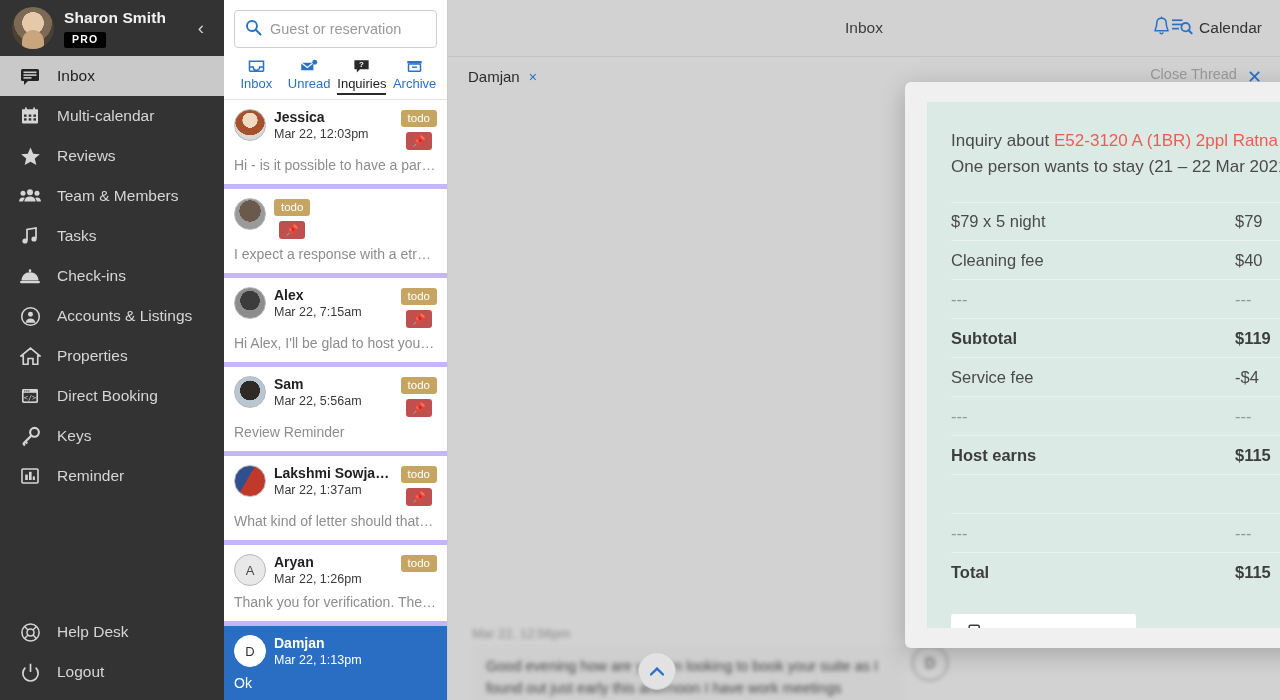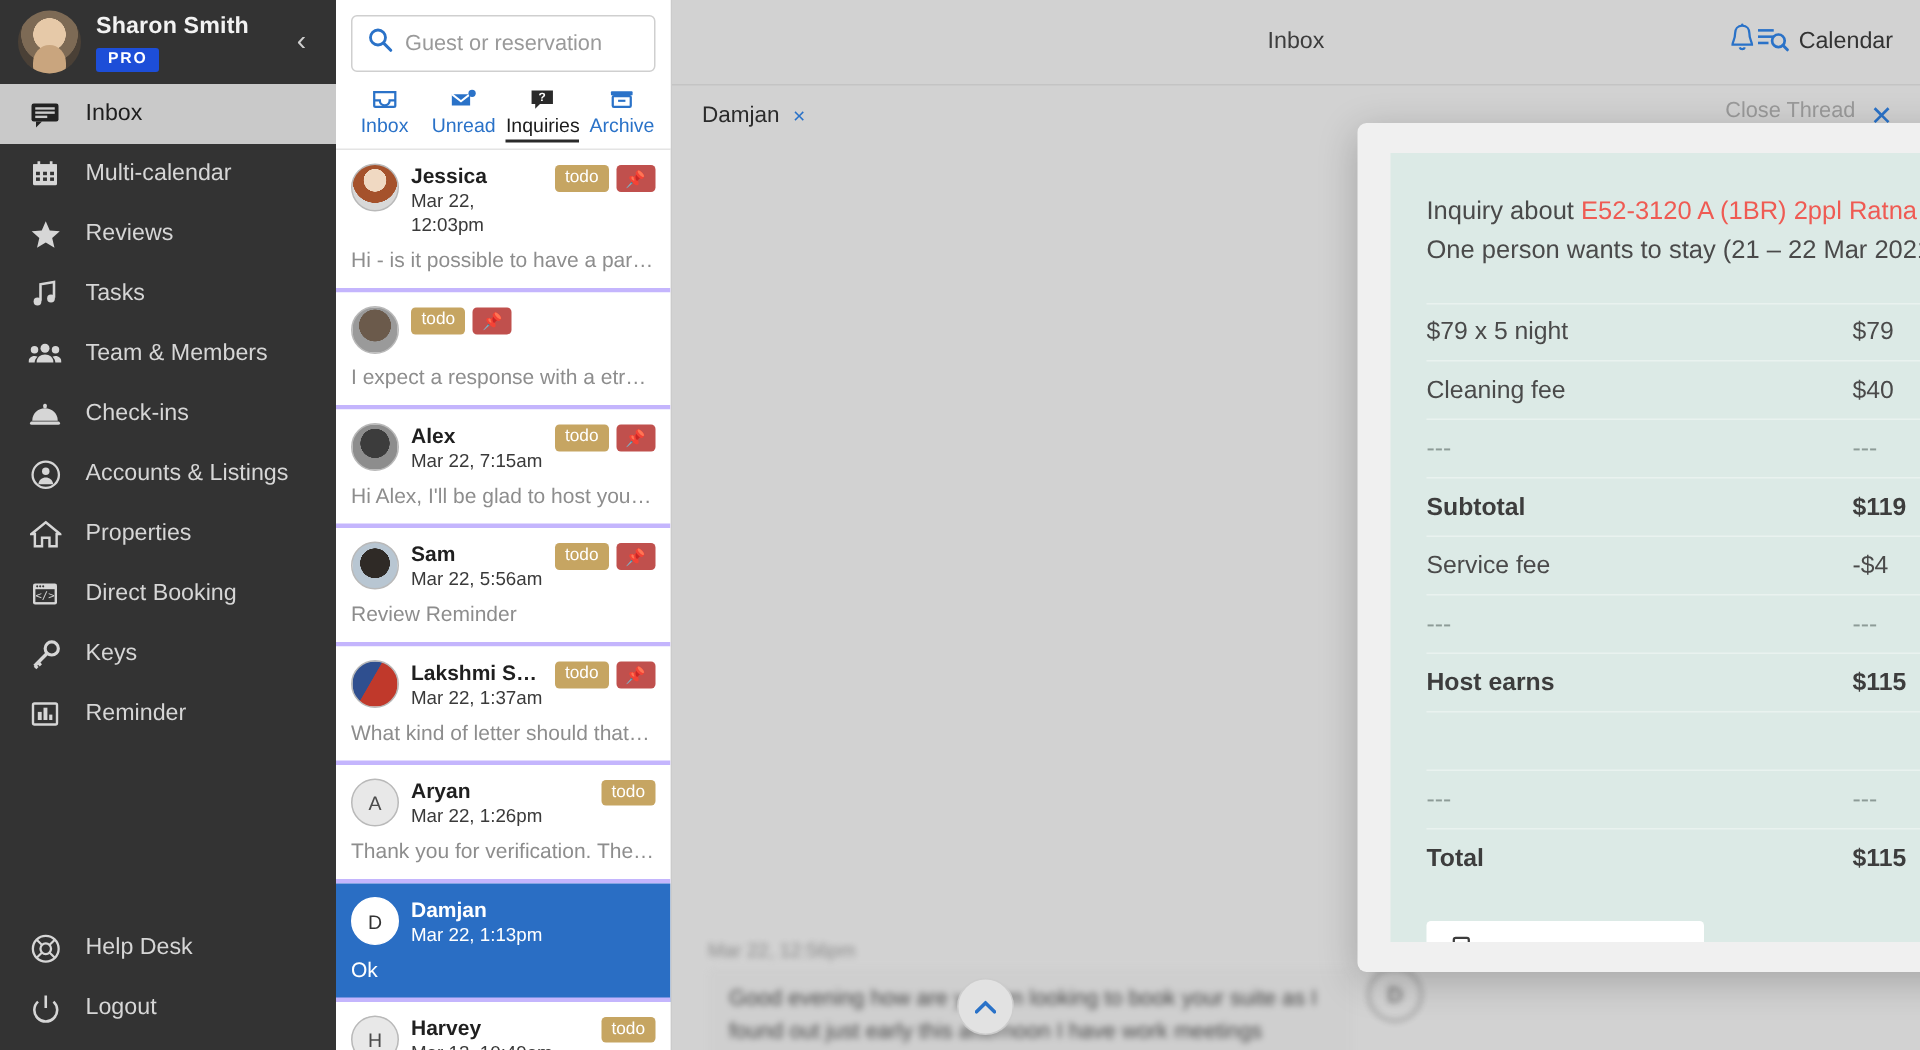--- a/index.html
+++ b/index.html
@@ -27,21 +27,21 @@
     flex: 0 0 42px; position: relative; overflow: hidden;
   }
   .avatar-img::after{
     content:""; position:absolute; left:50%; top:54%; width:22px; height:24px;
     transform:translateX(-50%); border-radius:50% 50% 40% 40%;
     background: #c9a57e;
   }
   .sb-user-text { flex: 1; display: flex; flex-direction: column; gap: 5px; justify-content: center; }
   .sb-user-name { color: #f2f2f2; font-size: 15.5px; font-weight: bold; line-height: 18px; letter-spacing: .1px;}
   .pro-badge {
-    align-self: flex-start; background: #1d4ed8; color: #ffffff;
+    align-self: flex-start; background: #000000; color: #ffffff;
     font-size: 10.5px; font-weight: bold; letter-spacing: 1.2px;
     padding: 2px 8px 3px; border-radius: 2px; line-height: 11px;
   }
   .collapse-btn {
     width: 26px; height: 30px; display: flex; align-items: center; justify-content: center;
     color: #cfcfcf; font-size: 19px; cursor: pointer; background: none; border: none;
     font-family: "Liberation Sans", sans-serif;
   }
   .sb-nav { flex: 1; display: flex; flex-direction: column; padding-top: 0px; }
   .sb-bottom { padding-bottom: 8px; }
@@ -73,40 +73,40 @@
     flex: 1; display: flex; flex-direction: column; align-items: center; gap: 2px;
     padding: 2px 0 4px; cursor: pointer; color: #2a72c8; font-size: 13px;
     position: relative;
   }
   .tab .tab-label { line-height: 15px; }
   .tab.active { color: #1b1b1b; }
   .tab.active .tab-label { border-bottom: 2px solid #2a2a2a; padding-bottom: 2px; }
   .tab-ico { height: 16px; display:flex; align-items:flex-end; }
   .list-scroll { flex: 1; overflow: hidden; border-top: 1px solid #e4e4e4; }
   .msg {
-    padding: 9px 10px 10px 10px; border-bottom: 3px solid #c4b5fd; cursor: pointer;
+    padding: 9px 10px 10px 10px; border-bottom: 5px solid #c4b5fd; cursor: pointer;
     background: #ffffff;
   }
   .msg.selected { background: #2a6ec4; }
   .msg-top { display: flex; align-items: flex-start; gap: 8px; }
   .msg-av {
     width: 32px; height: 32px; border-radius: 50%; flex: 0 0 32px;
     display: flex; align-items: center; justify-content: center;
     font-size: 13px; color: #4a4a4a; background: #e8e8e8;
     border: 1px solid #b9b9b9; overflow: hidden; position: relative;
   }
   .msg.selected .msg-av { background: #ffffff; border-color: #ffffff; color: #333; }
   .msg-meta { flex: 1; min-width: 0; display: flex; flex-direction: column; }
   .msg-name {
     font-size: 14px; font-weight: bold; color: #1f1f1f; line-height: 17px;
     white-space: nowrap; overflow: hidden; text-overflow: ellipsis;
   }
   .msg-date { font-size: 12.5px; color: #3a3a3a; line-height: 16px; }
   .msg.selected .msg-name, .msg.selected .msg-date { color: #ffffff; }
-  .msg-badges { display: flex; gap: 5px; padding-top: 1px; }
+  .msg-badges { display: flex; align-items: center; gap: 5px; padding-top: 1px; flex-direction: column; }
   .badge-todo {
     background: #c6a562; color: #ffffff; font-size: 11.5px; border-radius: 3px;
     padding: 2px 7px 3px; line-height: 12px;
   }
   .badge-pin {
     background: #c0504d; color: #ffffff; width: 26px; height: 18px; border-radius: 3px;
     display: flex; align-items: center; justify-content: center; font-size: 11px;
   }
   .msg-snippet {
     font-size: 14px; color: #8d8d8d; margin-top: 7px; line-height: 17px;
@@ -238,41 +238,41 @@
         <span class="sb-icon">
           <svg width="21" height="21" viewBox="0 0 22 22">
               <path d="M11 1.5 L13.8 8 L20.8 8.6 L15.5 13.2 L17.1 20 L11 16.4 L4.9 20 L6.5 13.2 L1.2 8.6 L8.2 8 Z" fill="#d6d6d6"></path>
             </svg>
         </span>
         <span class="sb-label">Reviews</span>
       </div>
 
       <div class="sb-item">
         <span class="sb-icon">
-          <svg width="20" height="20" viewBox="0 0 20 20">
-              <path d="M7 14.5 L7 3.5 L16 2 L16 12.5" stroke="#d6d6d6" stroke-width="1.7" fill="none"></path>
-              <circle cx="5" cy="15" r="2.6" fill="#d6d6d6"></circle>
-              <circle cx="14" cy="13" r="2.6" fill="#d6d6d6"></circle>
-            </svg>
-        </span>
-        <span class="sb-label">Tasks</span>
-      </div>
-
-      <div class="sb-item">
-        <span class="sb-icon">
           <svg width="22" height="18" viewBox="0 0 22 18">
               <circle cx="11" cy="5.2" r="3" fill="#d6d6d6"></circle>
               <circle cx="4" cy="6.2" r="2.5" fill="#d6d6d6"></circle>
               <circle cx="18" cy="6.2" r="2.5" fill="#d6d6d6"></circle>
               <path d="M5.4 14.6 C5.4 11.3 7.9 9.4 11 9.4 C14.1 9.4 16.6 11.3 16.6 14.6 Z" fill="#d6d6d6"></path>
               <path d="M0 14.6 C0 11.9 1.7 10.4 4 10.4 C4.8 10.4 5.5 10.6 6 10.9 C4.9 11.9 4.2 13.1 4.1 14.6 Z" fill="#d6d6d6"></path>
               <path d="M22 14.6 C22 11.9 20.3 10.4 18 10.4 C17.2 10.4 16.5 10.6 16 10.9 C17.1 11.9 17.8 13.1 17.9 14.6 Z" fill="#d6d6d6"></path>
             </svg>
         </span>
         <span class="sb-label">Team &amp; Members</span>
+      </div>
+
+      <div class="sb-item">
+        <span class="sb-icon">
+          <svg width="20" height="20" viewBox="0 0 20 20">
+              <path d="M7 14.5 L7 3.5 L16 2 L16 12.5" stroke="#d6d6d6" stroke-width="1.7" fill="none"></path>
+              <circle cx="5" cy="15" r="2.6" fill="#d6d6d6"></circle>
+              <circle cx="14" cy="13" r="2.6" fill="#d6d6d6"></circle>
+            </svg>
+        </span>
+        <span class="sb-label">Tasks</span>
       </div>
 
       <div class="sb-item">
         <span class="sb-icon">
           <svg width="22" height="18" viewBox="0 0 22 18">
               <path d="M2.5 13.5 C2.5 8.6 6.3 5.2 11 5.2 C15.7 5.2 19.5 8.6 19.5 13.5 Z" fill="#d6d6d6"></path>
               <rect x="1" y="14" width="20" height="2.2" rx="1.1" fill="#d6d6d6"></rect>
               <rect x="9.8" y="2.2" width="2.4" height="3" rx="1" fill="#d6d6d6"></rect>
             </svg>
         </span>

